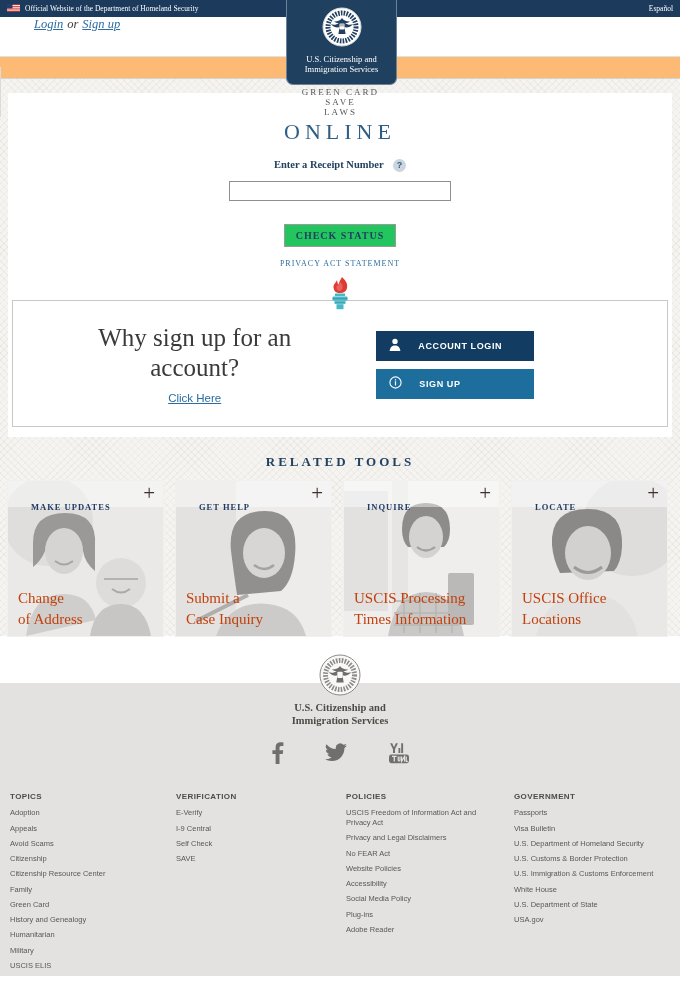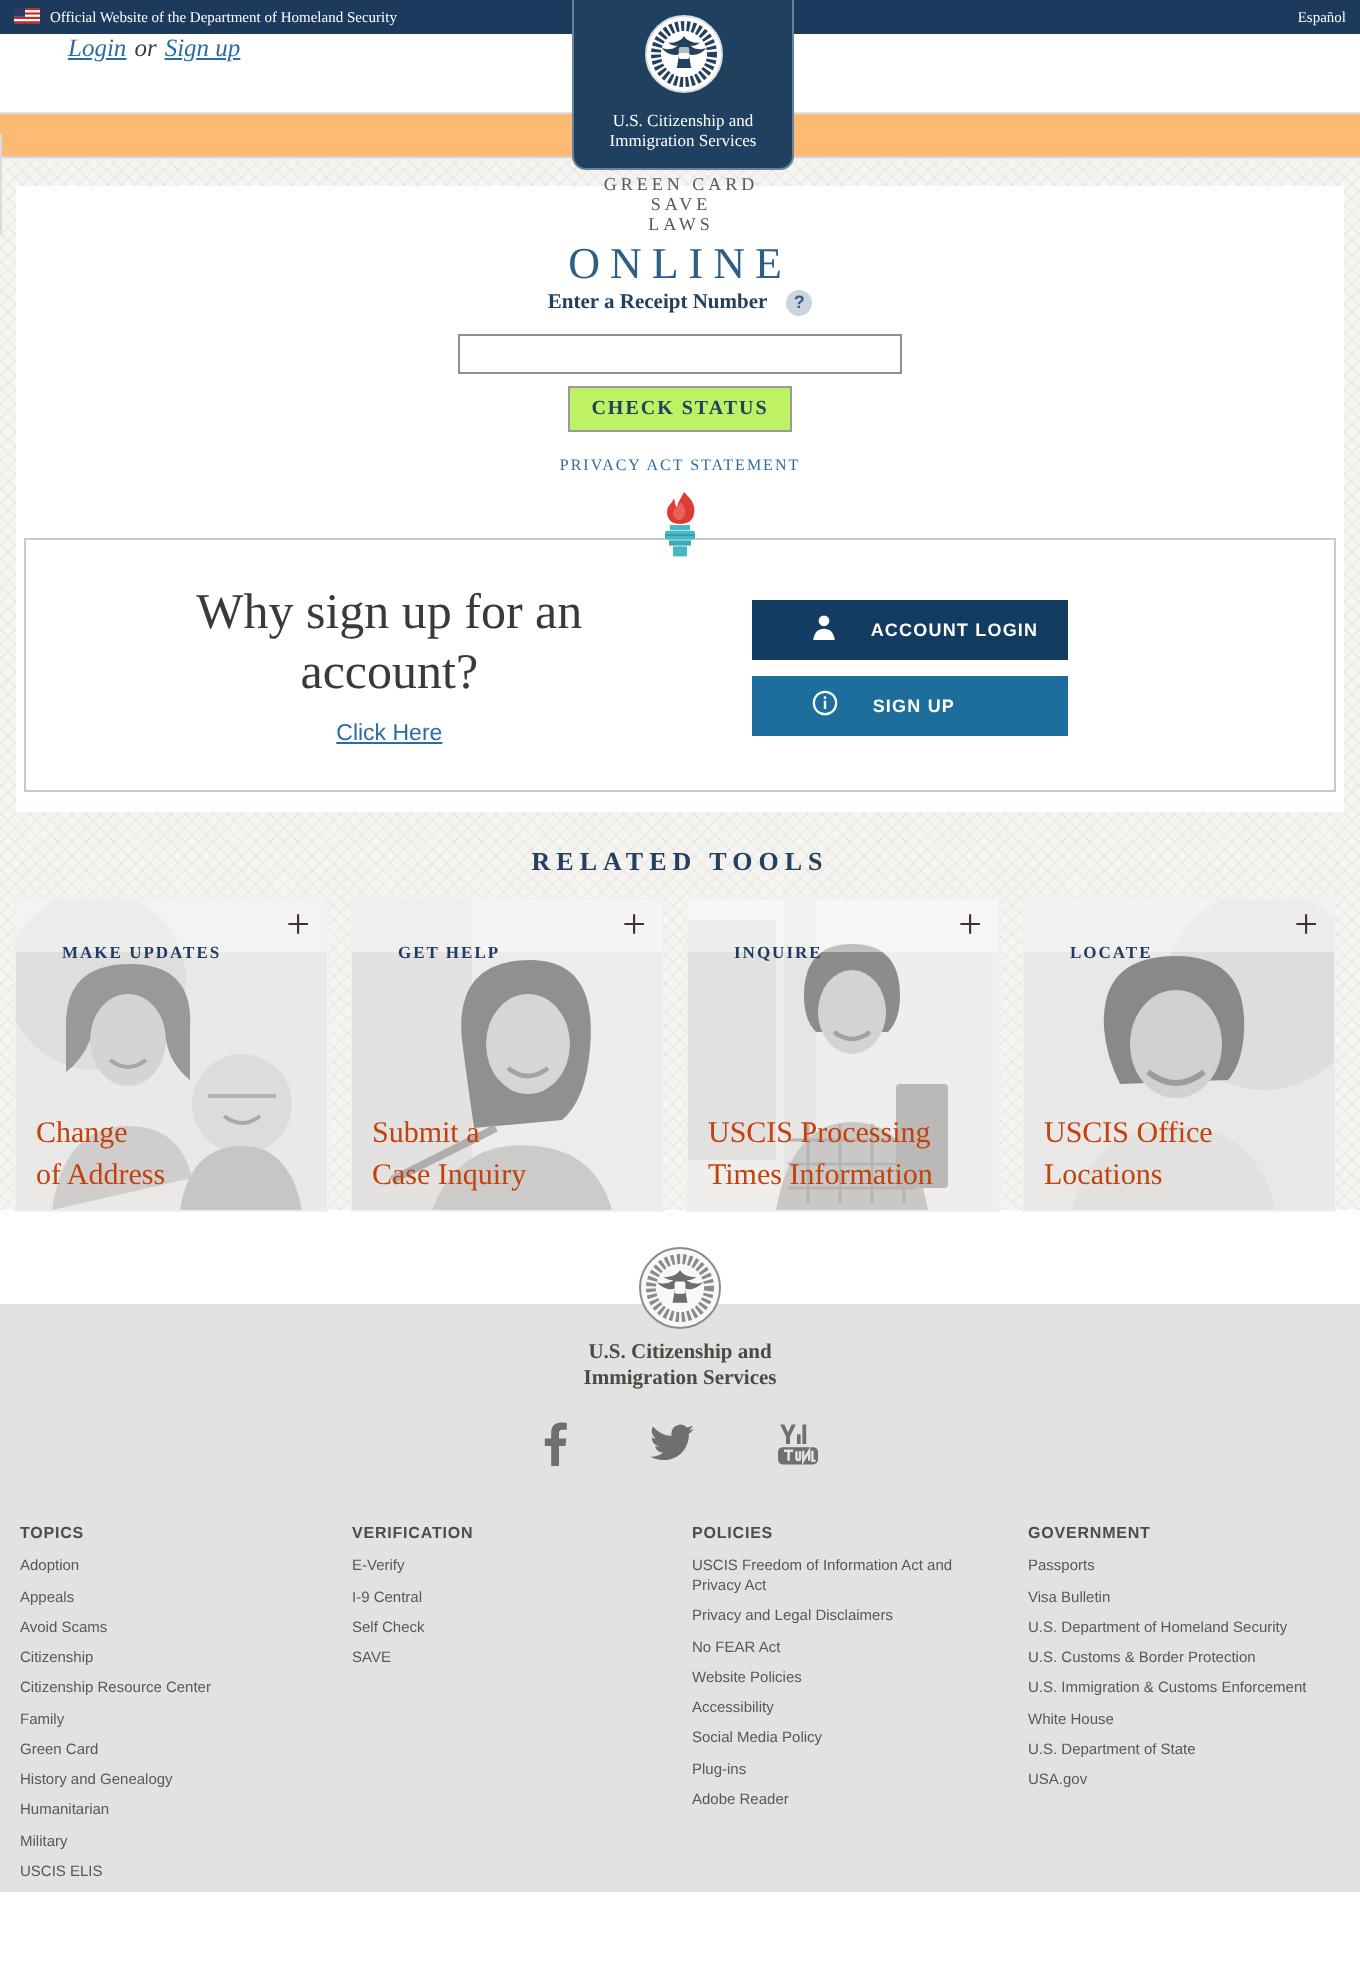--- a/index.html
+++ b/index.html
@@ -34,40 +34,40 @@
   
   .main-bg{background-color:#f6f4f1;
     background-image:repeating-linear-gradient(45deg,rgba(120,110,100,.06) 0 1px,transparent 1px 5px),
                      repeating-linear-gradient(-45deg,rgba(120,110,100,.06) 0 1px,transparent 1px 5px);
     padding:14px 0 0;}
 
   
   .content-card{margin:0 8px;background:#fff;padding:25px 0 10px;}
   .case-title{text-align:center;font:400 22px "Liberation Serif",serif;color:#2e5e86;
     letter-spacing:5px;line-height:1.23;margin:0;}
-  .receipt-row{text-align:center;font:bold 10.5px "Liberation Serif",serif;color:#21415f;}
+  .receipt-row{margin-top:14px;text-align:center;font:bold 10.5px "Liberation Serif",serif;color:#21415f;}
   .help-circle{display:inline-block;width:13px;height:13px;border-radius:50%;background:#ccd5dd;
     color:#2e5e86;font:bold 9px "Liberation Sans",sans-serif;line-height:13px;text-align:center;
     margin-left:7px;vertical-align:middle;cursor:pointer;}
   .receipt-input{display:block;margin:9px auto 0;width:222px;height:20px;border:1px solid #8f8f8f;padding:0 4px;font-size:11px;}
-  .check-btn{display:block;margin:6px auto 0;background:#bef264;border:1px solid #9a9a9a;
+  .check-btn{display:block;margin:23px auto 0;background:#22c55e;border:1px solid #9a9a9a;
     padding:5px 11px;font:bold 10px "Liberation Serif",serif;color:#21415f;letter-spacing:1px;cursor:pointer;}
   .privacy-link{display:block;text-align:center;margin-top:12px;font:8px "Liberation Serif",serif;
     color:#2e6da0;letter-spacing:1px;text-decoration:none;}
 
   
   .signup-box{position:relative;margin:32px 4px 0;border:1px solid #c9c9c9;
     display:flex;align-items:center;padding:22px 0 20px;}
   .torch{position:absolute;top:-25px;left:50%;transform:translateX(-50%);}
   .signup-left{flex:1.25;text-align:center;}
   .signup-q{font:400 25px "Liberation Serif",serif;color:#3a3a3a;line-height:1.2;margin:0;}
   .click-here{display:inline-block;margin-top:9px;font:11.5px "Liberation Sans",sans-serif;color:#2b6ca3;}
   .signup-right{flex:1;}
   .acct-btn{width:158px;height:30px;border:none;display:flex;align-items:center;gap:17px;
-    padding-left:30px;margin-bottom:8px;cursor:pointer;color:#fff;
+    padding-left:13px;margin-bottom:8px;cursor:pointer;color:#fff;
     font:bold 9px "Liberation Sans",sans-serif;letter-spacing:.6px;}
   .btn-navy{background:#123c61;}
   .btn-teal{background:#1d6e9c;margin-bottom:0;}
 
   
   .related-heading{margin:17px 0 11px;text-align:center;font:bold 13px "Liberation Serif",serif;
     color:#21415f;letter-spacing:3px;}
   .cards{display:flex;gap:13px;margin:0 8px;}
   .card{position:relative;width:155px;height:155px;background:#eceBEA;overflow:hidden;cursor:pointer;
     outline:1px solid #f2f0ee;}

